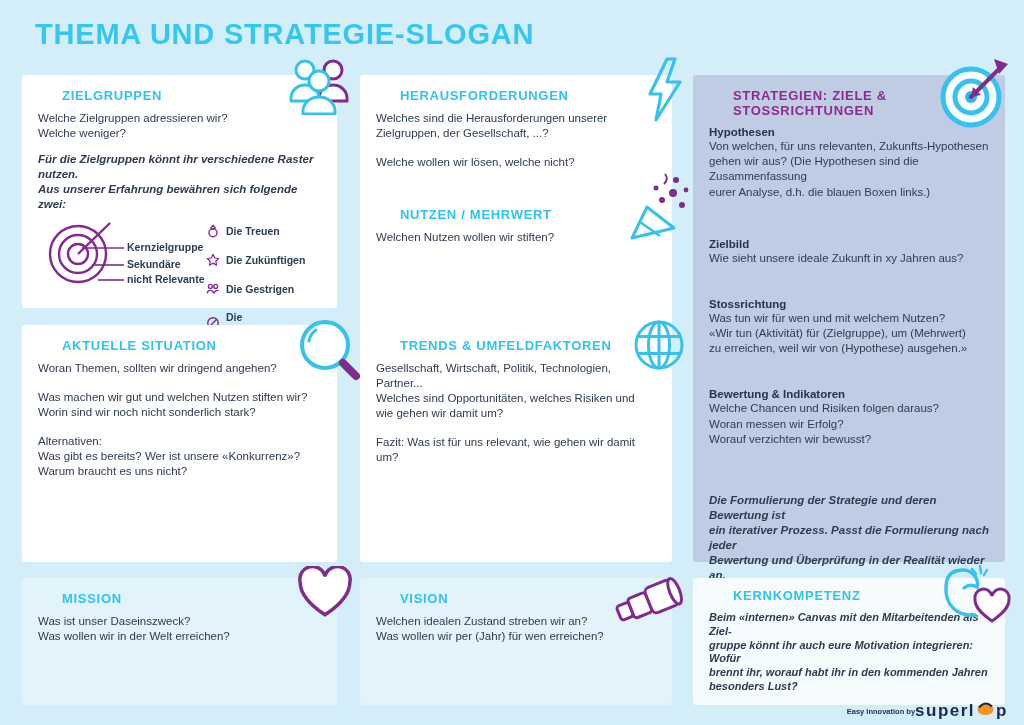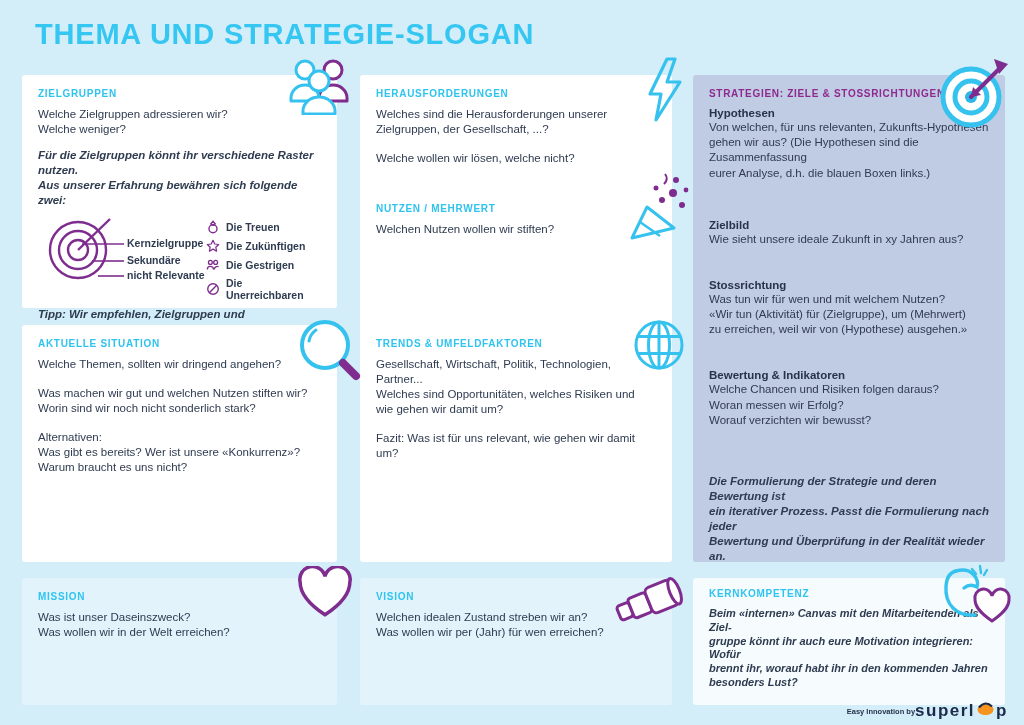--- a/index.html
+++ b/index.html
@@ -14,38 +14,38 @@
   .page-title {
     position:absolute; left:35px; top:18px;
     font-size:29px; font-weight:800; letter-spacing:0.8px;
     color:#35c7f2;
   }
   .box {
     position:absolute; background:#ffffff; border-radius:3px;
     padding:13px 16px;
   }
   .box h2 {
-    font-size:10px; font-weight:800; letter-spacing:0.7px;
-    color:#2fc3ef; margin-bottom:8px;
+    font-size:13px; font-weight:800; letter-spacing:0.7px;
+    color:#2fc3ef; margin-bottom:8px;margin-left:24px;
   }
   .box.lavender { background:#c0cbe4; }
   .box.lavender h2 { color:#8e2a8d; }
   .box.tinted { background:#e3f3fb; }
   .box.pale { background:#f6fbfe; }
   p.q {
     font-size:11.5px; line-height:1.3; white-space:pre-line;
     margin-bottom:14px;
   }
   p.note {
     font-size:11.5px; line-height:1.3; white-space:pre-line;
     font-weight:700; font-style:italic;
   }
   
   .raster-row { display:flex; align-items:flex-start; margin-top:2px; margin-bottom:6px; }
-  .legend { display:flex; flex-direction:column; gap:5px; margin-top:8px; }
+  .legend { display:flex; flex-direction:column; gap:15px; margin-top:8px; }
   .legend-item { display:flex; align-items:center; gap:6px; }
   .legend-item .glyph { width:14px; height:14px; flex:0 0 14px; }
   .legend-item .lbl { font-size:10.5px; font-weight:600; color:#2e3b50; }
   
   .strat-section h3 { font-size:11.5px; font-weight:700; margin-bottom:1px; color:#26334a; }
   .strat-section p { font-size:11.5px; line-height:1.32; white-space:pre-line; }
   .strat-section.s1 { margin-bottom:38px; }
   .strat-section.s2 { margin-bottom:32px; }
   .strat-section.s3 { margin-bottom:32px; }
   .strat-notes { margin-top:46px; }
@@ -181,21 +181,21 @@
       <p class="note">Die Formulierung der Strategie und deren Bewertung ist
 ein iterativer Prozess. Passt die Formulierung nach jeder
 Bewertung und Überprüfung in der Realität wieder an.</p>
       <p class="note">Tipp: Es lohnt sich, eure Strategie auf ein I-O-O-I Wirkungs-
 modell (Input-Output-Outcome-Impact) abzustützen.</p>
     </div>
   </section>
 
   <section class="box" style="left:22px; top:325px; width:315px; height:237px;">
     <h2>AKTUELLE SITUATION</h2>
-    <p class="q">Welche Themen, sollten wir dringend angehen?</p>
+    <p class="q">Woran Themen, sollten wir dringend angehen?</p>
     <p class="q">Was machen wir gut und welchen Nutzen stiften wir?
 Worin sind wir noch nicht sonderlich stark?</p>
     <p class="q">Alternativen:
 Was gibt es bereits? Wer ist unsere «Konkurrenz»?
 Warum braucht es uns nicht?</p>
   </section>
 
   <section class="box" style="left:360px; top:325px; width:312px; height:237px;">
     <h2>TRENDS &amp; UMFELDFAKTOREN</h2>
     <p class="q">Gesellschaft, Wirtschaft, Politik, Technologien, Partner...

